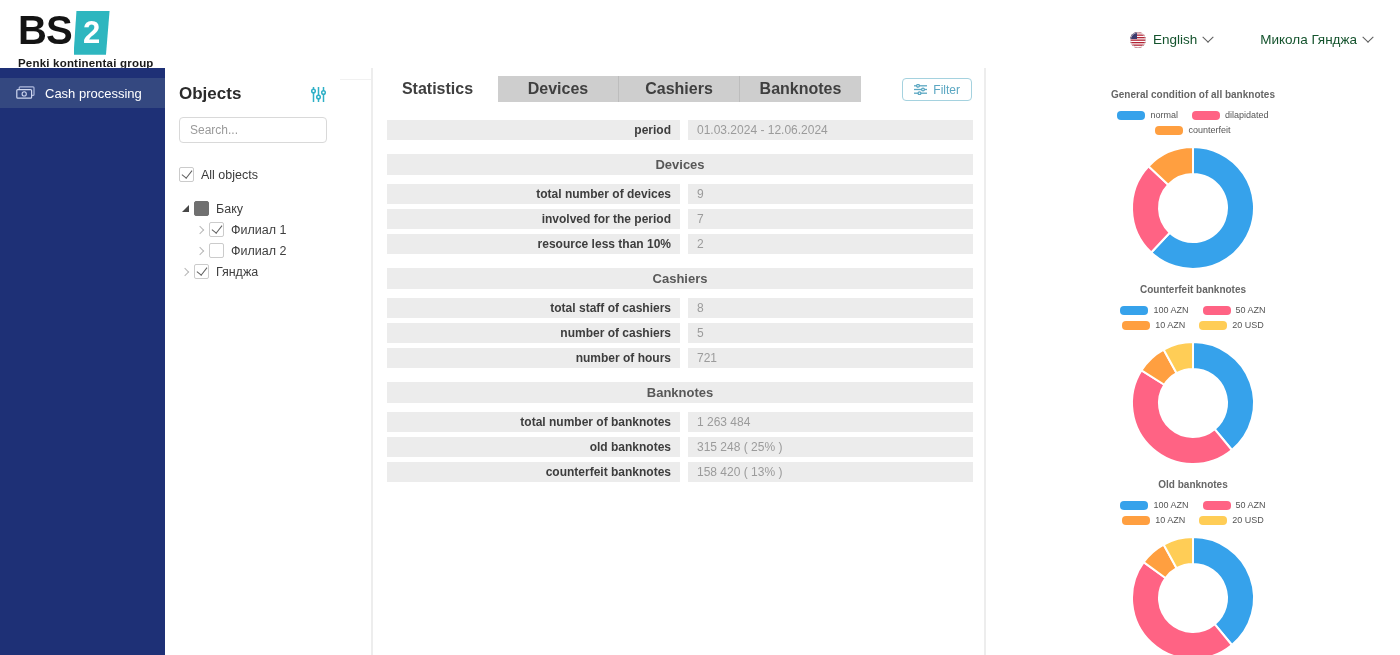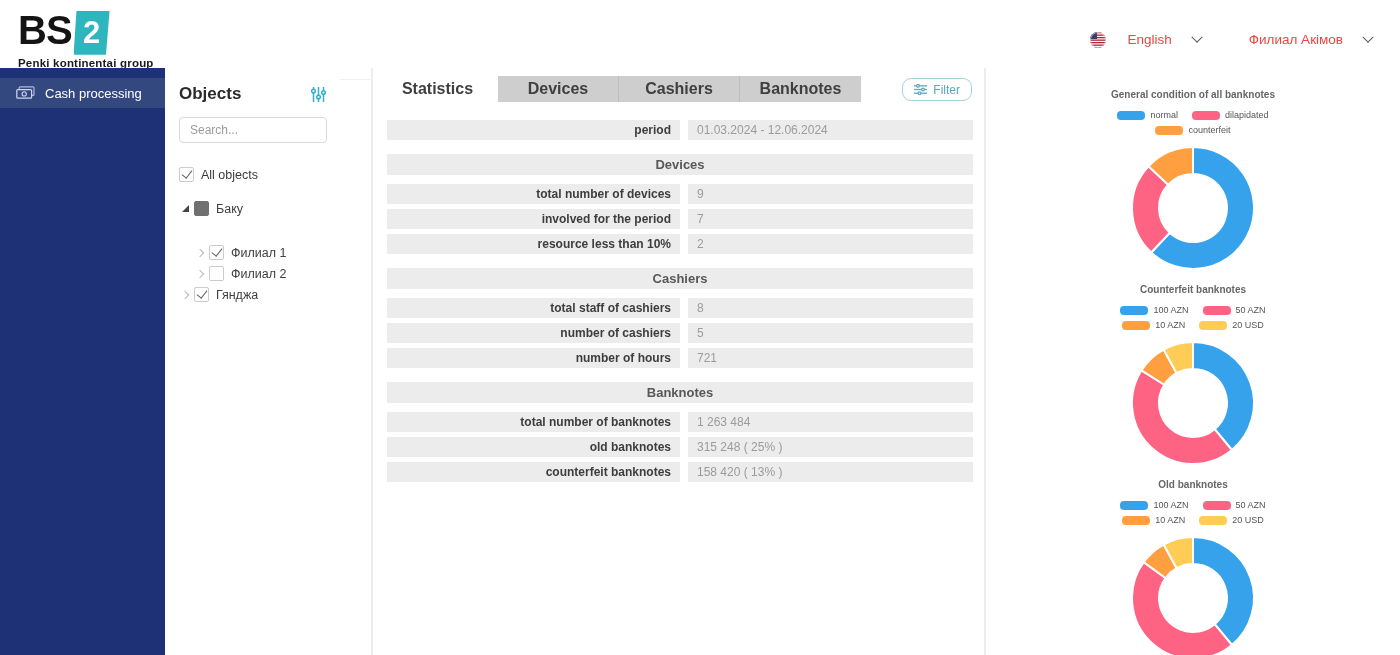--- a/index.html
+++ b/index.html
@@ -17,21 +17,21 @@
   .logo { display:flex; flex-direction:column; line-height:1; }
   .logo-row { display:flex; align-items:flex-start; }
   .logo-bs { font-size:40px; font-weight:bold; color:#141414; letter-spacing:-1px; }
   .logo-badge {
     width:36px; height:44px; background:#2eb6bf; color:#fff;
     font-size:31px; font-weight:bold; display:flex; align-items:center; justify-content:center;
     clip-path:polygon(8% 0, 100% 0, 90% 100%, 0% 100%); margin-left:2px; margin-top:1px;
   }
   .logo-sub { font-size:11.5px; font-weight:bold; color:#1a1a1a; margin-top:3px; letter-spacing:0.2px; }
   .header-right { display:flex; align-items:center; gap:48px; }
-  .menu-trigger { display:flex; align-items:center; gap:21px; font-size:13.5px; color:#ef4444; cursor:pointer; }
+  .menu-trigger { display:flex; align-items:center; gap:7px; font-size:13.5px; color:#14532d; cursor:pointer; }
   .chev { width:8px; height:8px; border-right:1.6px solid #5c5c5c; border-bottom:1.6px solid #5c5c5c;
           transform:rotate(45deg) translate(-2px,-2px); display:inline-block; }
   
   .sidebar { position:absolute; left:0; top:68px; width:165px; bottom:0; background:#1e3076; }
   .side-item {
     margin-top:10px; height:30px; background:#344880; color:#fff;
     display:flex; align-items:center; padding-left:16px; gap:10px; font-size:13px; cursor:pointer;text-align:center;
   }
   
   .vdivider { position:absolute; top:68px; bottom:0; width:2px; background:#ededed; }
@@ -58,21 +58,21 @@
   .tree-label { font-size:12.5px; color:#3e3e3e; }
   
   .main-panel { position:absolute; left:373px; top:68px; width:611px; bottom:0; background:#fff; }
   .tab-bar { display:flex; margin:8px 0 0 4px; }
   .tab { width:121px; height:26px; line-height:26px; text-align:center; font-size:16px; font-weight:bold;
          color:#3f3f3f; background:#cecece; border-right:1px solid #bdbdbd; cursor:pointer; }
   .tab:last-child { border-right:none; }
   .tab.active { background:#fff; border-right:none; }
   .filter-btn {
     position:absolute; top:10px; right:12px; height:23px; padding:0 11px;
-    border:1px solid #a5d2df; border-radius:9px; background:#fff; color:#5ba7c2;
+    border:1px solid #a5d2df; border-radius:4px; background:#fff; color:#5ba7c2;
     font-size:12px; display:flex; align-items:center; gap:6px; cursor:pointer; font-family:"Liberation Sans",sans-serif;
   }
   .stats-body { margin:18px 0 0 14px; width:586px; }
   .stat-row { display:flex; height:20px; margin-bottom:5px; }
   .cell { background:#ececec; display:flex; align-items:center; font-size:12px; }
   .cell.label { width:293px; justify-content:flex-end; padding-right:9px; font-weight:bold; color:#3d3d3d; }
   .cell.value { flex:1; margin-left:8px; padding-left:9px; color:#9b9b9b; }
   .section-header { height:21px; background:#ececec; margin:14px 0 9px 0; display:flex; align-items:center;
                     justify-content:center; font-size:13px; font-weight:bold; color:#585858; }
   
@@ -112,21 +112,21 @@
             <rect y="12.5" width="16" height="1.3" fill="#b22234"></rect>
           <rect y="15" width="16" height="1.3" fill="#b22234"></rect>
           <rect width="7" height="7" fill="#3c3b6e"></rect>
           <circle cx="8" cy="8" r="7.6" fill="none" stroke="#d7d7d7" stroke-width="0.8"></circle>
         </g>
       </svg>
       <span>English</span>
       <span class="chev"></span>
     </div>
     <div class="menu-trigger">
-      <span>Филиал Акімов</span>
+      <span>Микола Гянджа</span>
       <span class="chev"></span>
     </div>
   </div>
 </div>
 
 <div class="sidebar">
   <div class="side-item">
     <svg width="19" height="14" viewBox="0 0 19 14">
       <rect x="3.2" y="0.8" width="14.8" height="8.6" rx="1" fill="none" stroke="#aeb9dd" stroke-width="1.2"></rect>
       <rect x="0.8" y="3.6" width="14.8" height="8.6" rx="1" fill="#344880" stroke="#cfd7ef" stroke-width="1.2"></rect>
@@ -157,21 +157,21 @@
   <div class="all-objects">
     <span class="cb checked"></span>
     <span class="all-objects-label">All objects</span>
   </div>
   <div class="tree" id="tree">
       <div class="tree-row" style="padding-left: 0px;">
         <span class="switcher expanded"></span>
         <span class="cb indeterminate"></span>
         <span class="tree-label">Баку</span>
       </div>
-      <div class="tree-row" style="padding-left: 15px; margin-top: 23px;">
+      <div class="tree-row" style="padding-left: 15px;">
         <span class="switcher collapsed"></span>
         <span class="cb checked"></span>
         <span class="tree-label">Филиал 1</span>
       </div>
       <div class="tree-row" style="padding-left: 15px;">
         <span class="switcher collapsed"></span>
         <span class="cb unchecked"></span>
         <span class="tree-label">Филиал 2</span>
       </div>
       <div class="tree-row" style="padding-left: 0px;">

